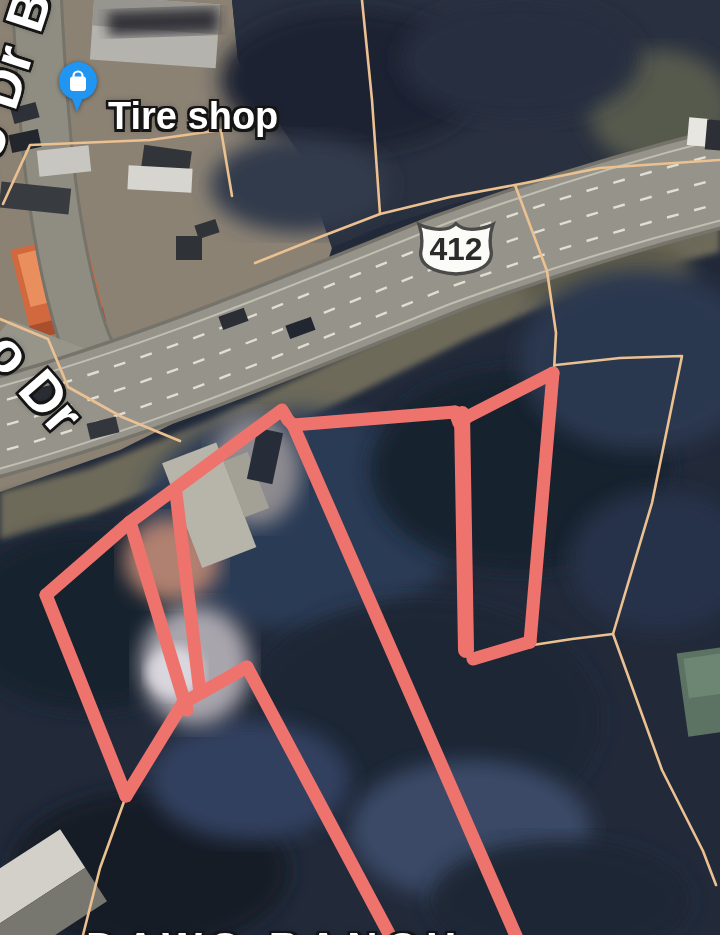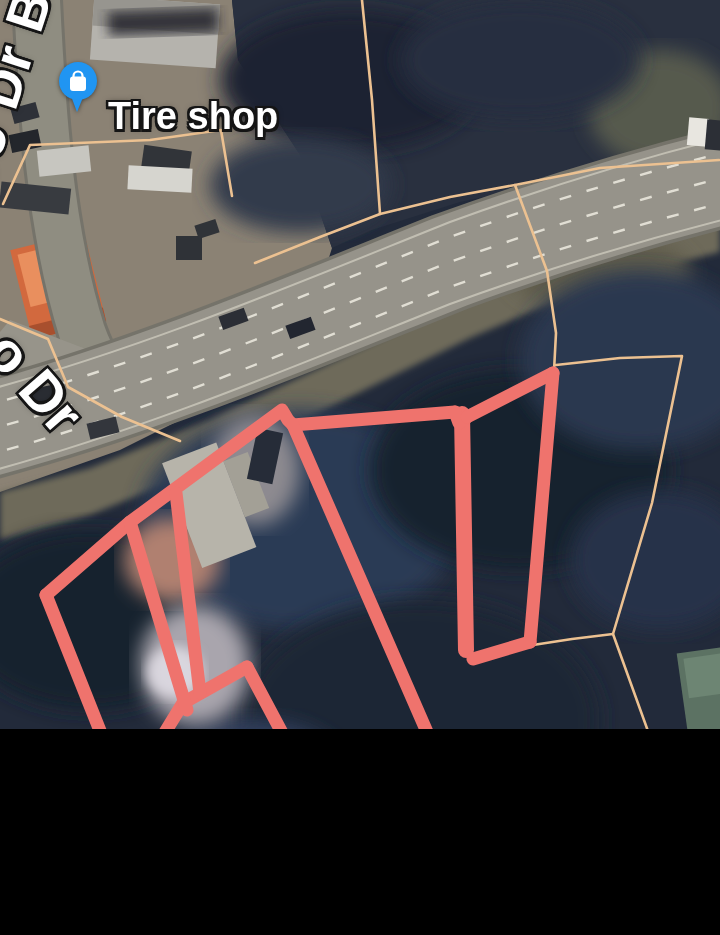--- a/index.html
+++ b/index.html
@@ -1,16 +1,16 @@
 <!DOCTYPE html>
 <html><head>
 <meta charset="utf-8">
 <style>
   html,body{margin:0;padding:0;background:#000;}
-  #stage{position:relative;width:720px;height:729px;overflow:hidden;
+  #stage{position:relative;width:720px;height:935px;overflow:hidden;
          font-family:"Liberation Sans",sans-serif;background:#c2410c;}
   #stage svg{position:absolute;left:0;top:0;}
   .maplabel{position:absolute;color:#fff;font-weight:700;white-space:pre;
     text-shadow:-2.5px -2.5px 0 #151515,2.5px -2.5px 0 #151515,
                 -2.5px 2.5px 0 #151515,2.5px 2.5px 0 #151515,
                 -2.5px 0 0 #151515,2.5px 0 0 #151515,
                 0 -2.5px 0 #151515,0 2.5px 0 #151515,0 0 6px rgba(0,0,0,.55);}
   #lbl-tireshop{left:108px;top:95px;font-size:38px;font-weight:600;}
   #lbl-street-vert{left:-30px;top:158px;font-size:54px;transform:rotate(-72deg);
                    transform-origin:left center;letter-spacing:2px;}
@@ -164,14 +164,23 @@
 
   <div id="lbl-street-diag" class="maplabel">o Dr</div>
 
   <div id="lbl-place">
     <div class="maplabel" style="position:static">Hard</div>
     <div class="maplabel" style="position:static">Mus</div>
   </div>
 
   <div id="lbl-bottom" class="maplabel">DAWS RANCH</div>
 
+  <div id="shield">
+    <svg width="84" height="60" viewBox="0 0 100 70">
+      <path d="M50,6 C44,12 34,14 22,12 C16,11 10,9 6,7
+               C10,18 10,30 8,40 C7,54 20,64 50,66
+               C80,64 93,54 92,40 C90,30 90,18 94,7
+               C90,9 84,11 78,12 C66,14 56,12 50,6 Z" fill="#fbfbf8" stroke="#4a4a48" stroke-width="4"></path>
+      <text x="50" y="49" text-anchor="middle" font-size="38" fill="#2b2b2b">412</text>
+    </svg>
+  </div>
 
 </div>
 
 </body></html>

